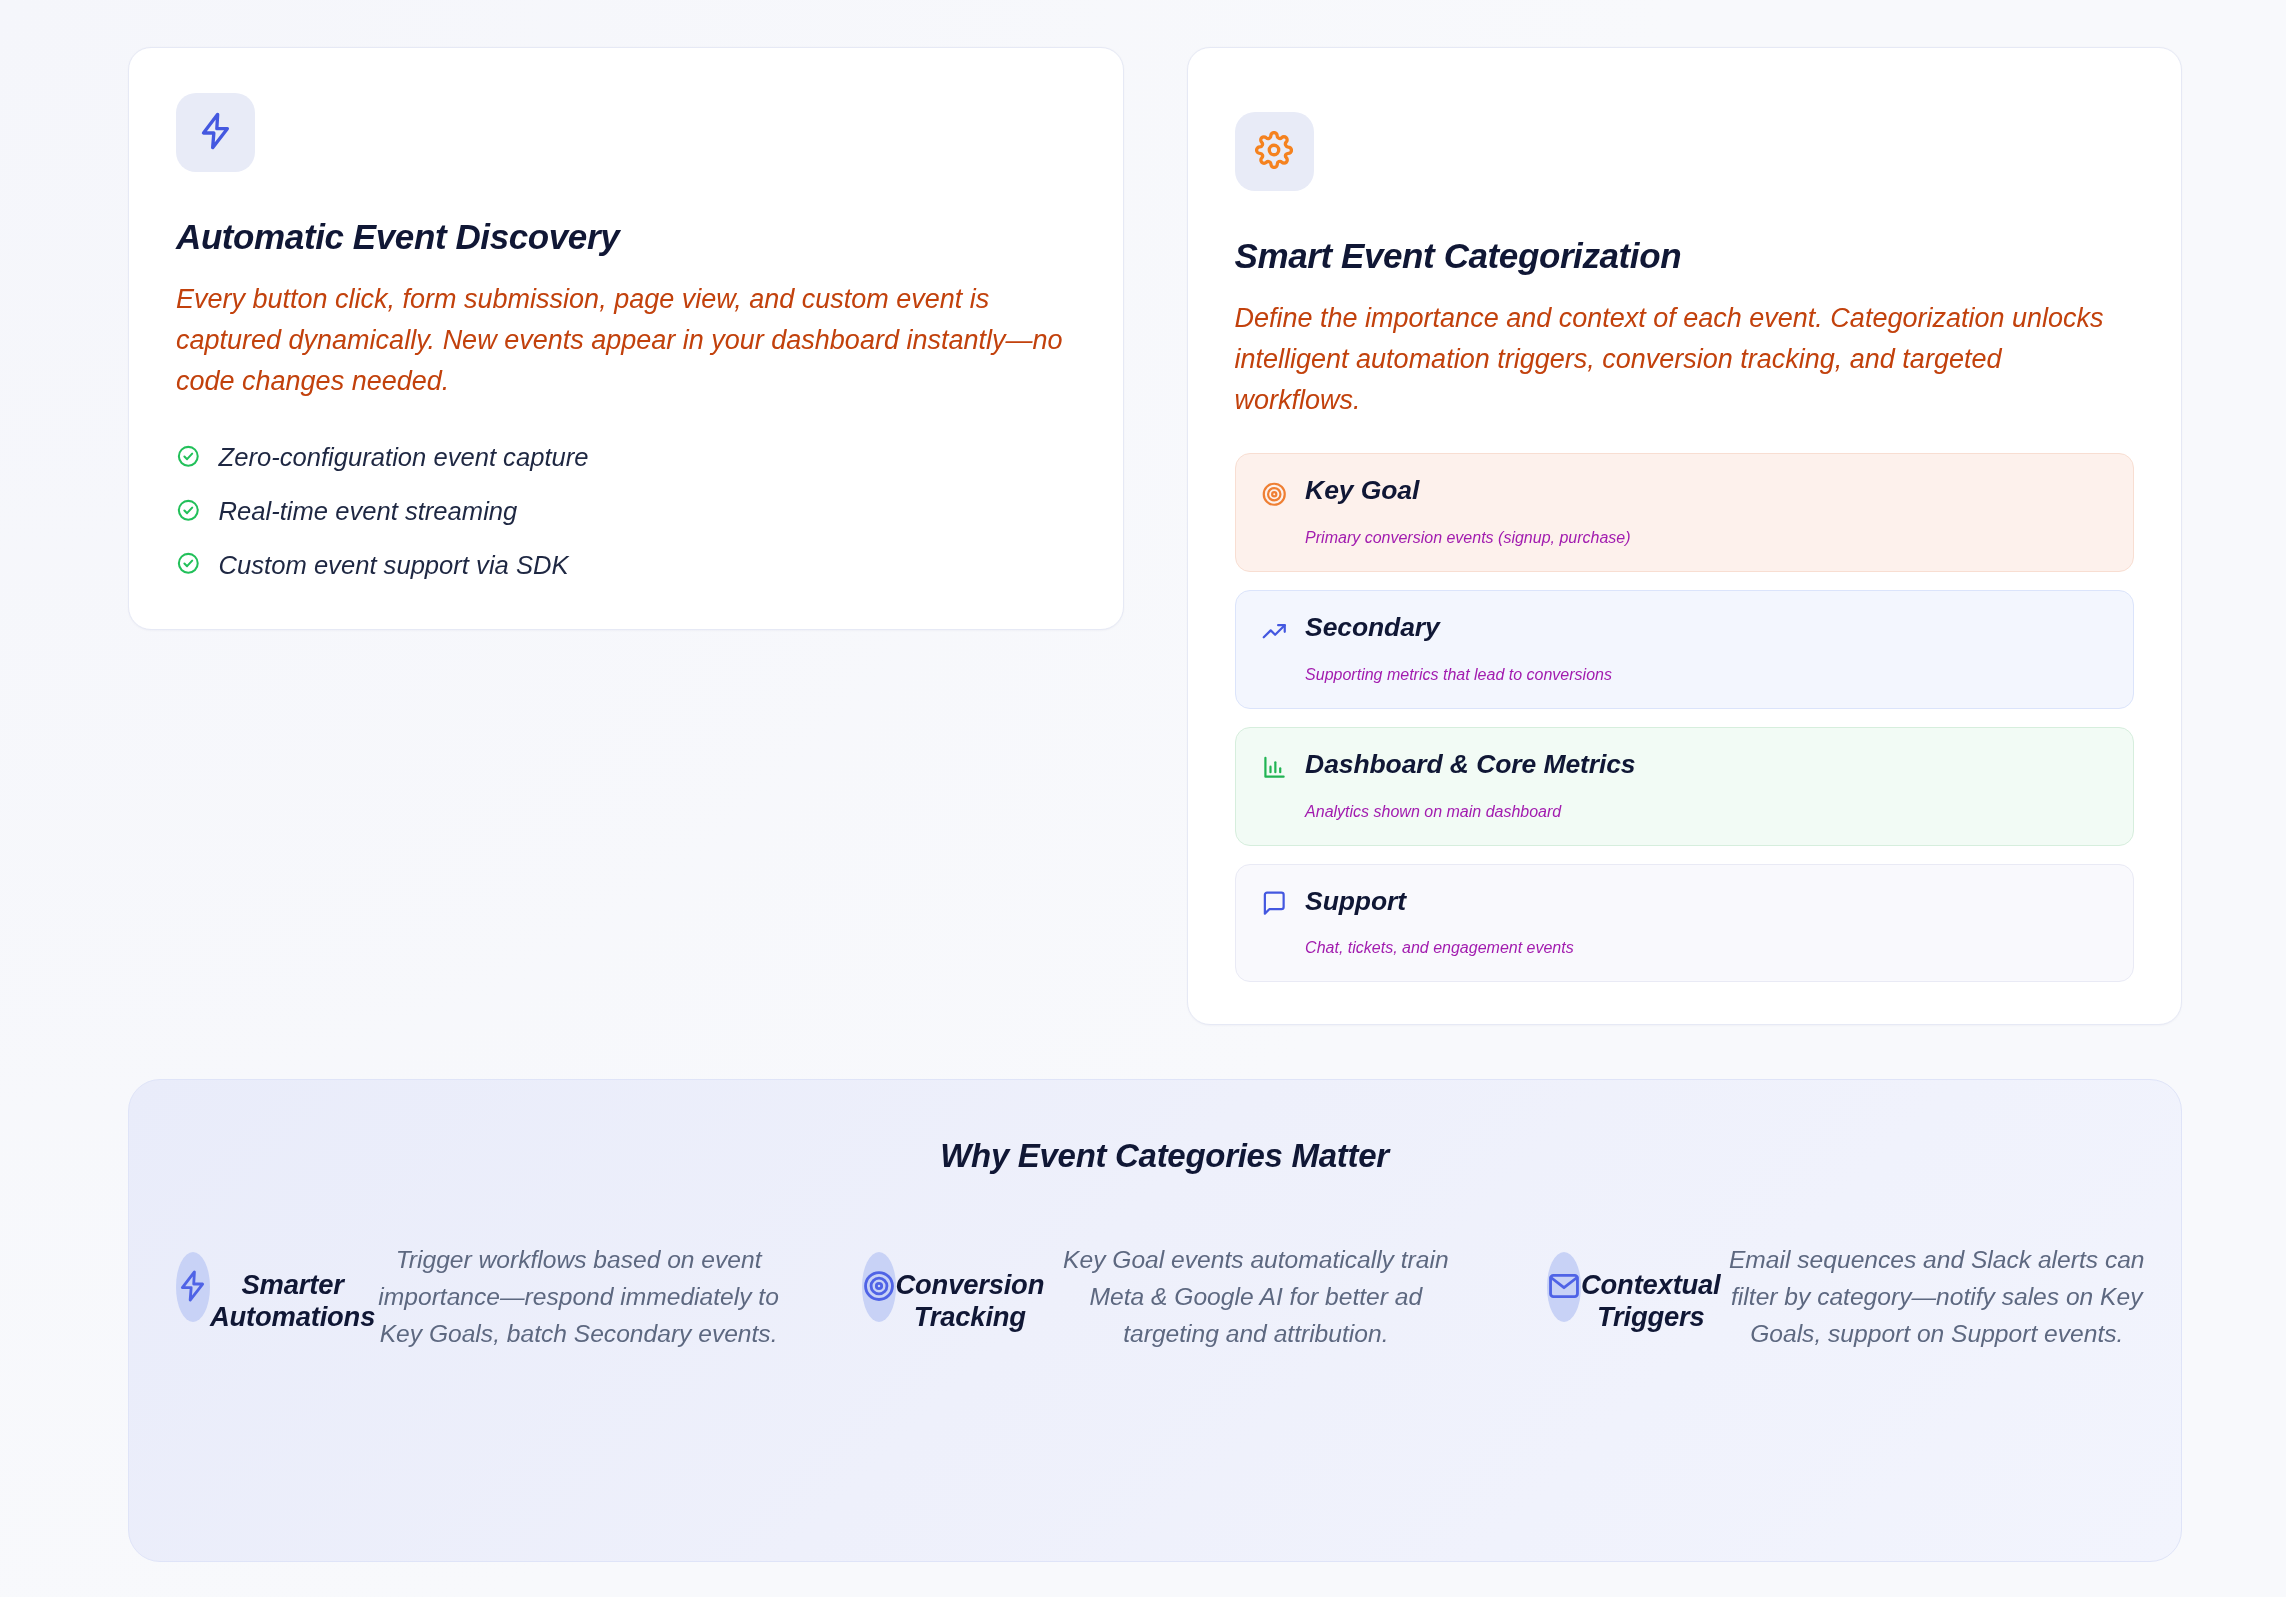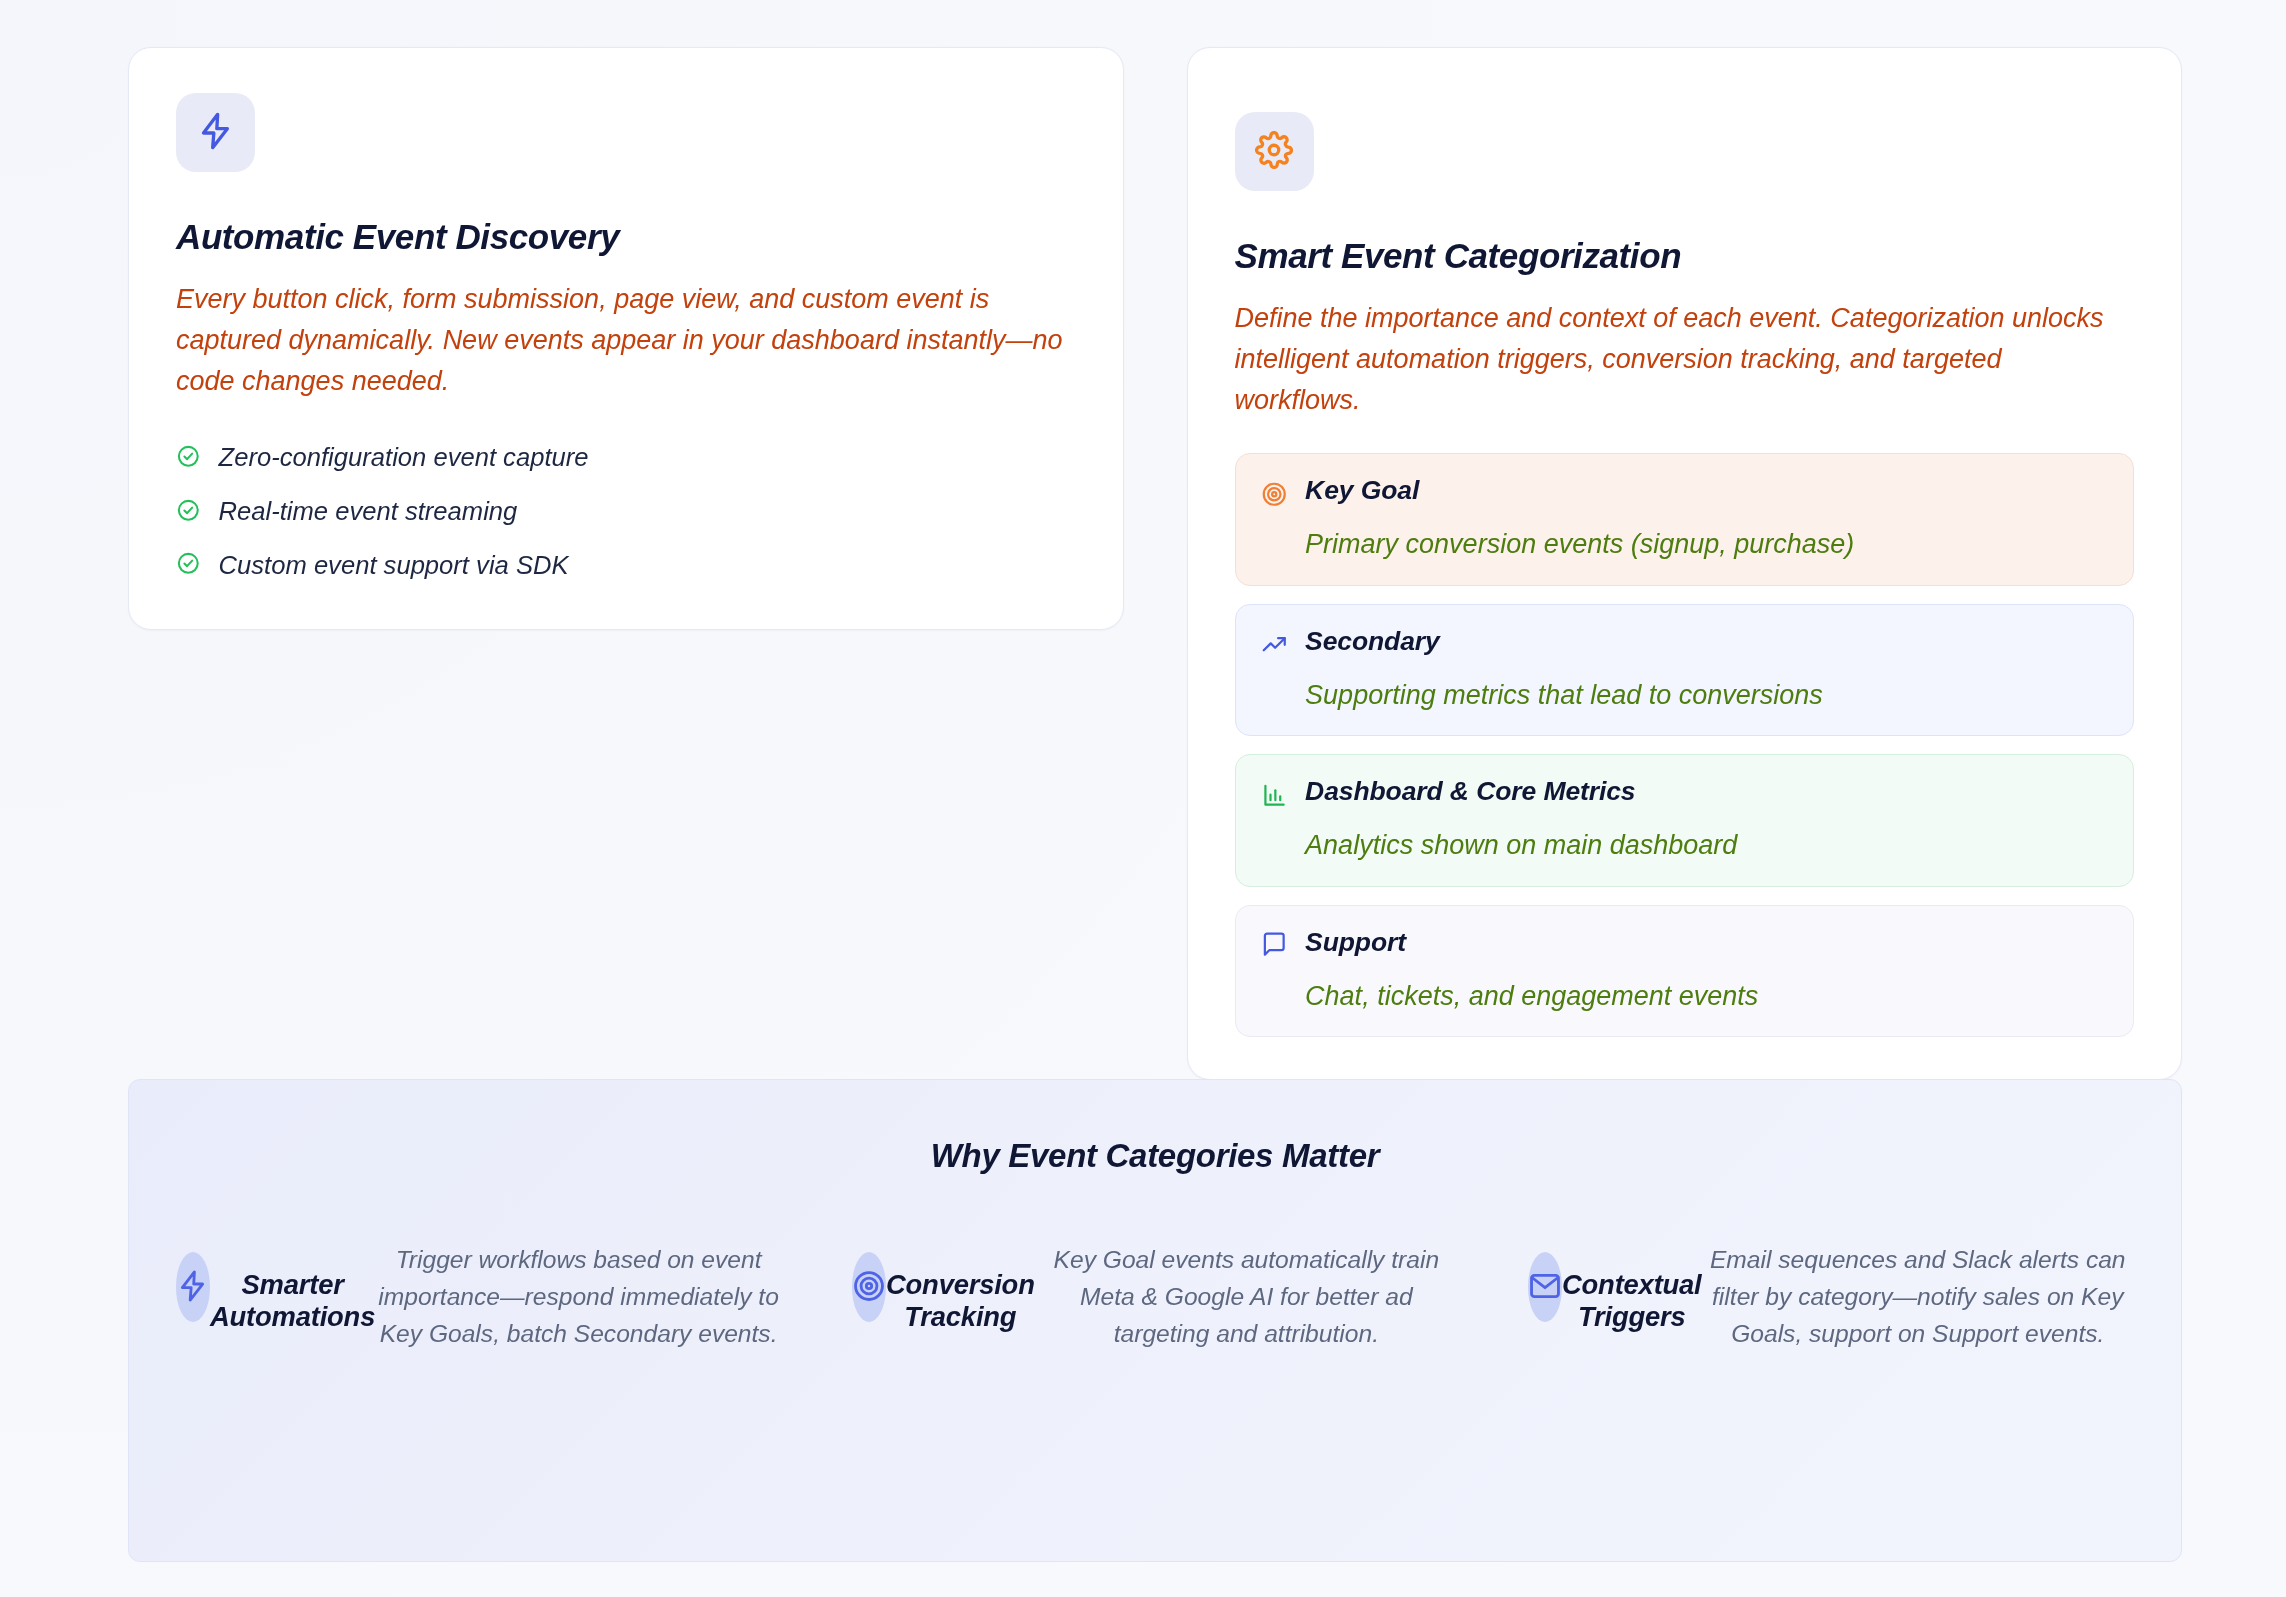--- a/index.html
+++ b/index.html
@@ -130,43 +130,42 @@
 
   .cat-label {
     font-size: 26.5px;
     font-weight: bold;
     color: #101735;
     line-height: 1.2;
     letter-spacing: -0.1px;
   }
 
   .cat-desc {
-    font-size: 27px;
-    color: #4d7c0f;
+    font-size: 16px;
+    color: #a21caf;
     line-height: 1.25;
-    text-align: center;
   }
 
   
   .cat-keygoal   { background: #fdf1ec; border-color: #f8ded2; }
   .cat-secondary { background: #f3f6fe; border-color: #dbe4fb; }
   .cat-dashboard { background: #f2fbf5; border-color: #d6eedd; }
   .cat-support   { background: #f9f9fd; border-color: #e9eaf5; }
 
   
   .bottom-panel {
     position: absolute;
     left: 128px;
     top: 1079px;
     width: 2054px;
     height: 483px;
-    border-radius: 12px;
+    border-radius: 32px;
     border: 1.5px solid #dfe4f8;
     background: linear-gradient(135deg, #e9ecfa 0%, #eef0fb 45%, #f2f4fd 100%);
-    padding: 57px 47px 0 47px;
+    padding: 57px 28px 0 47px;
   }
 
   .panel-title {
     text-align: center;
     font-size: 33px;
     font-weight: bold;
     color: #101735;
     letter-spacing: -0.3px;
   }
 

